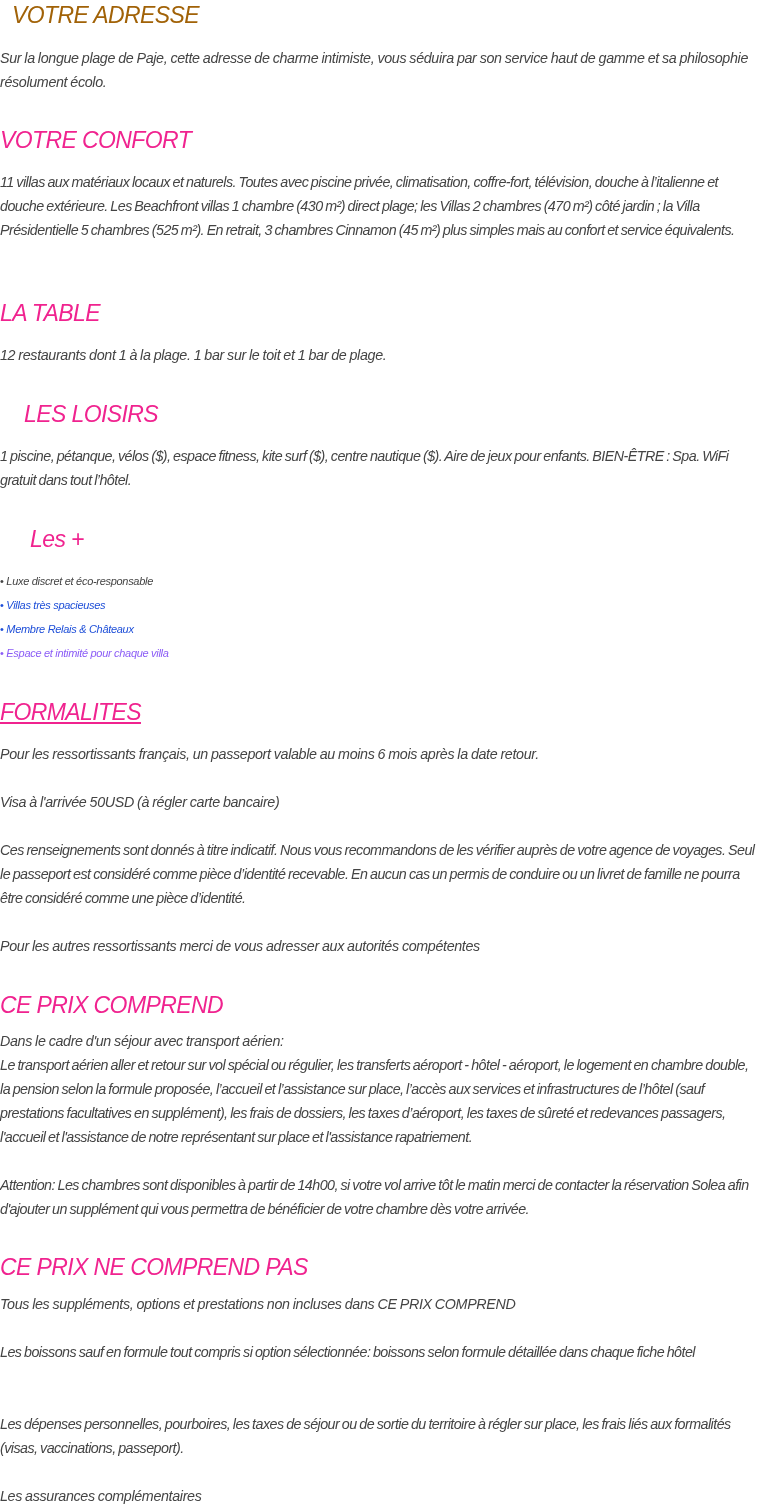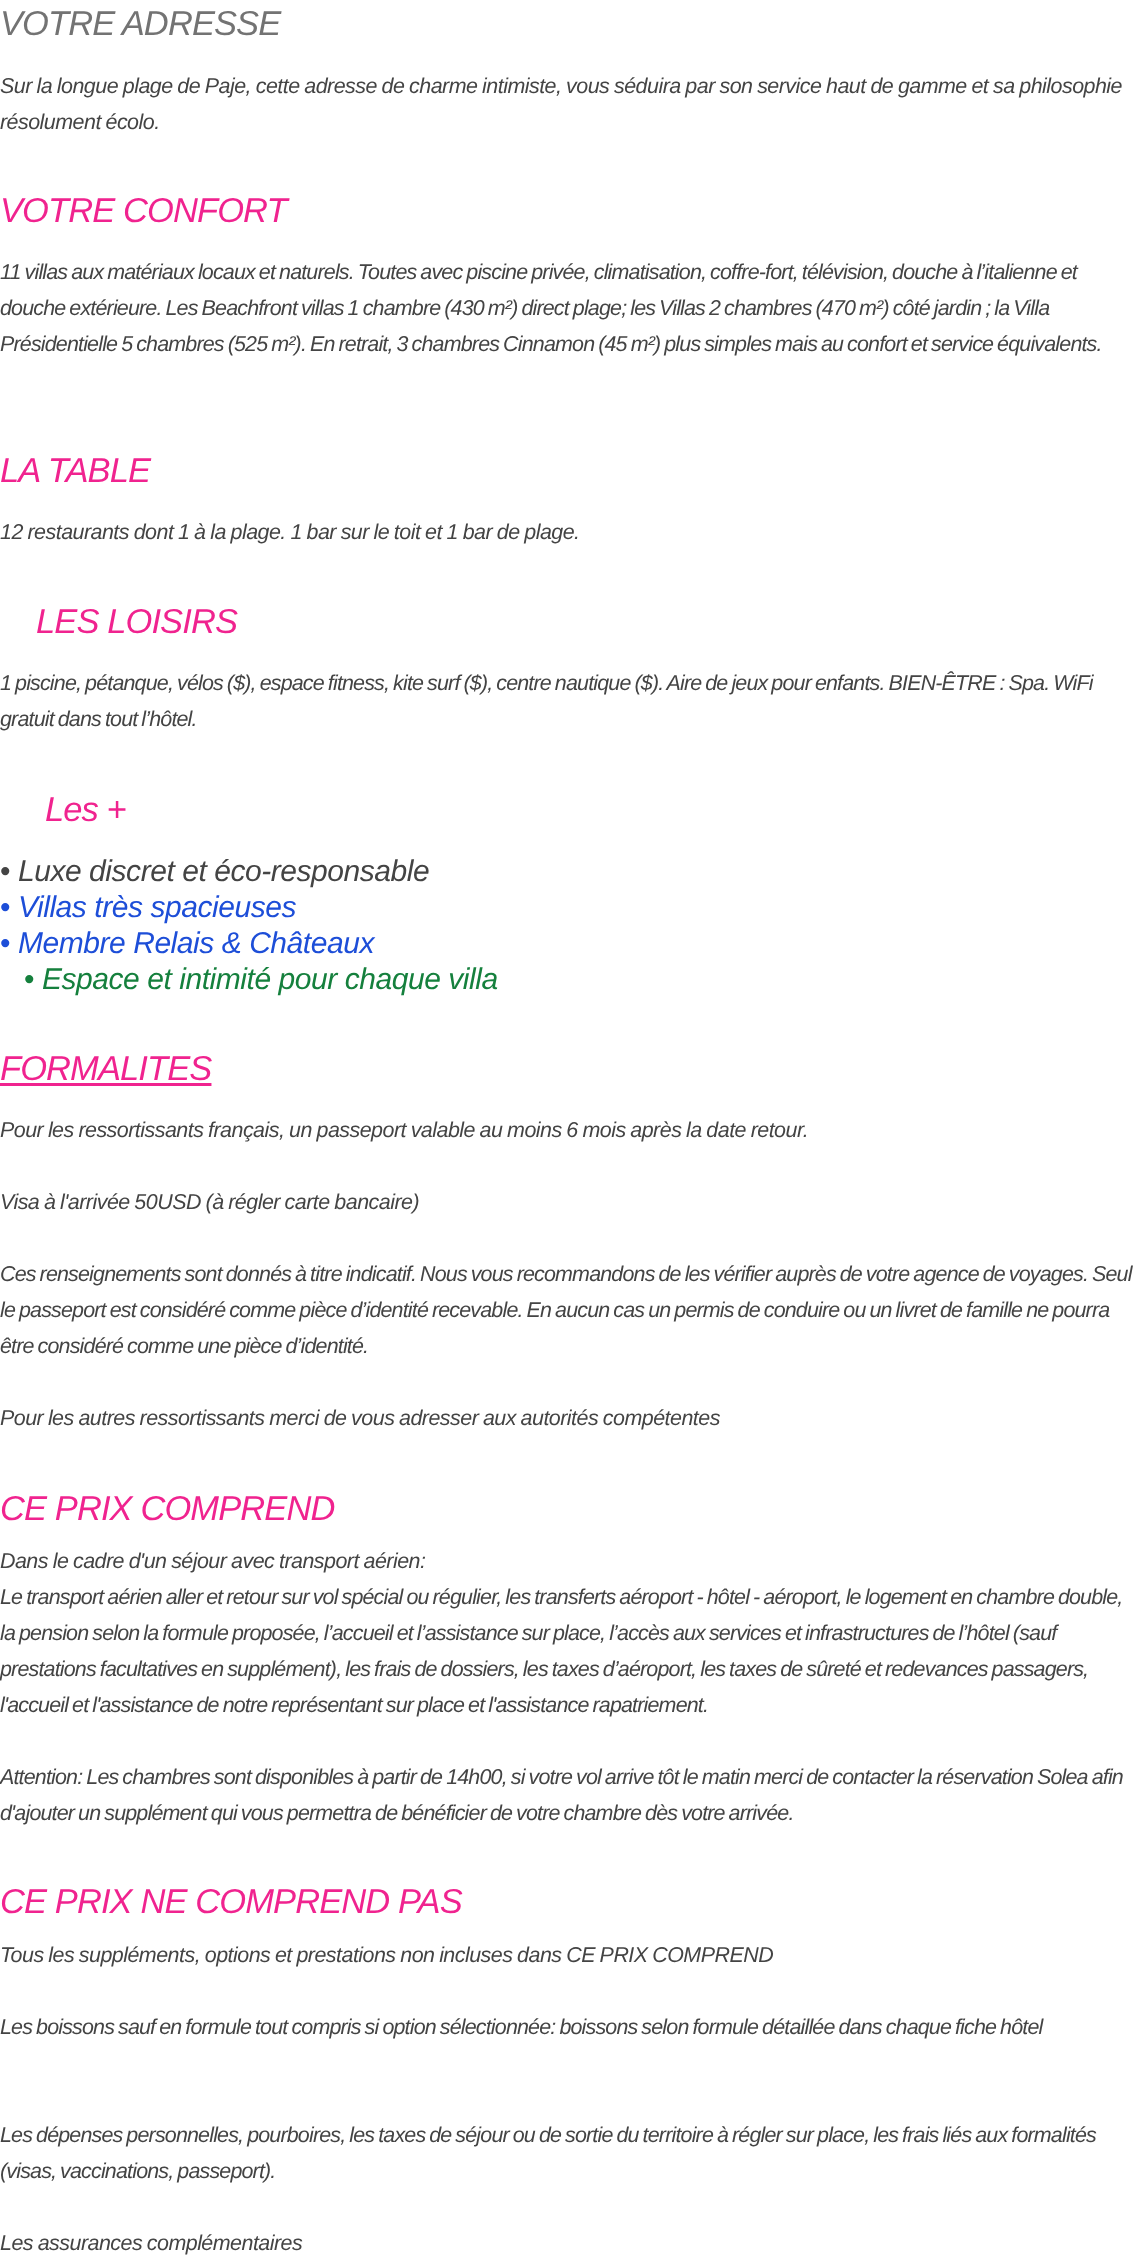--- a/index.html
+++ b/index.html
@@ -30,49 +30,49 @@
     font-style: italic;
     font-size: 14.3px;
     line-height: 24px;
     letter-spacing: -0.35px;
     word-spacing: -0.5px;
   }
   .text.tight { letter-spacing: -0.55px; word-spacing: -0.8px; }
   .list { position: absolute; left: 0; margin: 0; padding: 0; list-style: none; }
   .list li {
     font-style: italic;
-    font-size: 20px;
+    font-size: 11px;
     line-height: 24px;
     letter-spacing: -0.3px;
   }
   .bullet { font-style: normal; }
 </style>
 </head>
 <body style="background: rgb(255, 255, 255);">
 
 <div class="page">
 
-  <h2 class="heading" style="top: 0px; color: #737373;">VOTRE ADRESSE</h2>
+  <h2 class="heading" style="top: 0px; color: #a16207; margin-left: 12px;">VOTRE ADRESSE</h2>
   <p class="text" style="top: 46px; color: rgb(68, 68, 68);">Sur la longue plage de Paje, cette adresse de charme intimiste, vous séduira par son service haut de gamme et sa philosophie résolument écolo.</p>
 
   <h2 class="heading" style="top: 125px; color: rgb(240, 35, 143);">VOTRE CONFORT</h2>
   <p class="text tight" style="top: 170px; color: rgb(68, 68, 68);">11 villas aux matériaux locaux et naturels. Toutes avec piscine privée, climatisation, coffre-fort, télévision, douche à l’italienne et douche extérieure. Les Beachfront villas 1 chambre (430 m²) direct plage; les Villas 2 chambres (470 m²) côté jardin ; la Villa Présidentielle 5 chambres (525 m²). En retrait, 3 chambres Cinnamon (45 m²) plus simples mais au confort et service équivalents.</p>
 
   <h2 class="heading" style="top: 298px; color: rgb(240, 35, 143);">LA TABLE</h2>
   <p class="text" style="top: 343px; color: rgb(68, 68, 68);">12 restaurants dont 1 à la plage. 1 bar sur le toit et 1 bar de plage.</p>
 
   <h2 class="heading" style="top: 399px; color: rgb(240, 35, 143); margin-left: 24px;">LES LOISIRS</h2>
   <p class="text tight" style="top: 444px; color: rgb(68, 68, 68);">1 piscine, pétanque, vélos ($), espace fitness, kite surf ($), centre nautique ($). Aire de jeux pour enfants. BIEN-ÊTRE : Spa. WiFi gratuit dans tout l’hôtel.</p>
 
   <h2 class="heading" style="top: 524px; color: rgb(240, 35, 143); margin-left: 30px;">Les +</h2>
   <ul class="list" style="top:569px">
     <li style="color: rgb(68, 68, 68);"><span class="bullet">•</span> <span>Luxe discret et éco-responsable</span></li>
     <li style="color: #1d4ed8;"><span class="bullet">•</span> <span>Villas très spacieuses</span></li>
     <li style="color: #1d4ed8;"><span class="bullet">•</span> <span>Membre Relais &amp; Châteaux</span></li>
-    <li style="color: #15803d; padding-left: 16px;"><span class="bullet">•</span> <span>Espace et intimité pour chaque villa</span></li>
+    <li style="color: #8b5cf6;"><span class="bullet">•</span> <span>Espace et intimité pour chaque villa</span></li>
   </ul>
 
   <h2 class="heading" style="top: 697px; color: rgb(240, 35, 143); text-decoration: underline;">FORMALITES</h2>
   <p class="text" style="top: 742px; color: rgb(68, 68, 68);">Pour les ressortissants français, un passeport valable au moins 6 mois après la date retour.</p>
   <p class="text" style="top: 790px; color: rgb(68, 68, 68);">Visa à l'arrivée 50USD (à régler carte bancaire)</p>
   <p class="text tight" style="top: 838px; color: rgb(68, 68, 68);">Ces renseignements sont donnés à titre indicatif. Nous vous recommandons de les vérifier auprès de votre agence de voyages. Seul le passeport est considéré comme pièce d’identité recevable. En aucun cas un permis de conduire ou un livret de famille ne pourra être considéré comme une pièce d’identité.</p>
   <p class="text" style="top: 934px; color: rgb(68, 68, 68);">Pour les autres ressortissants merci de vous adresser aux autorités compétentes</p>
 
   <h2 class="heading" style="top: 990px; color: rgb(240, 35, 143); text-align: center;">CE PRIX COMPREND</h2>
   <p class="text" style="top: 1029px; color: rgb(68, 68, 68);">Dans le cadre d'un séjour avec transport aérien:</p>

